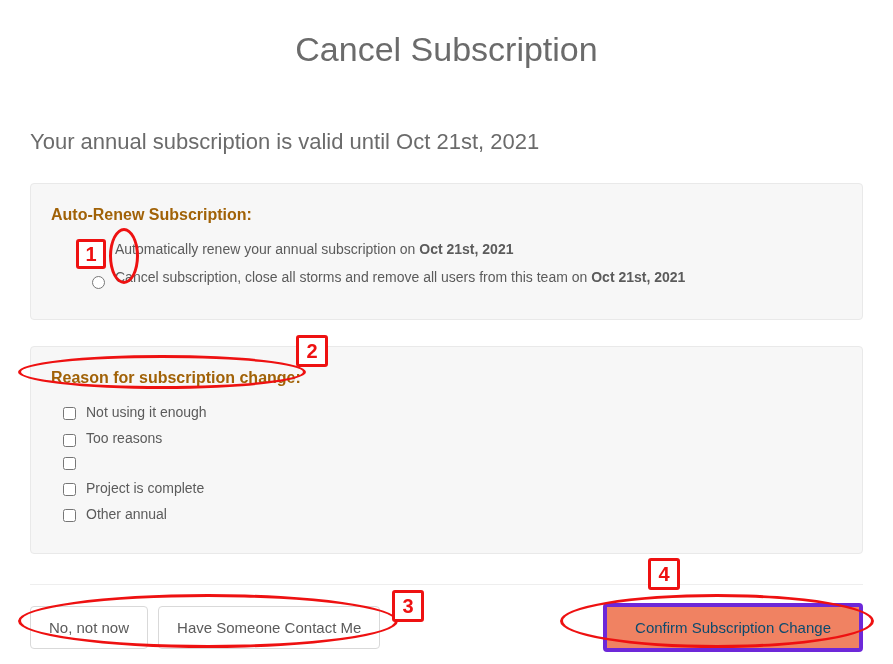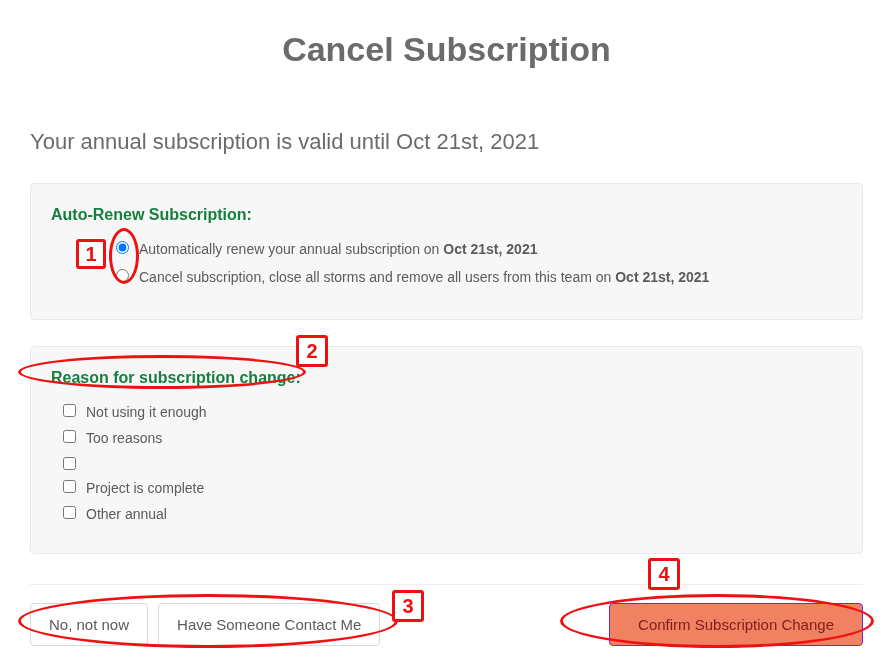--- a/index.html
+++ b/index.html
@@ -10,49 +10,49 @@
     background: #fff;
     color: #5b5b5b;
     width: 893px;
   }
   .page {
     padding: 20px 30px 30px 30px;
   }
   .page-title {
     text-align: center;
     font-size: 34px;
-    font-weight: 700;
+    font-weight: 400;
     color: #6b6b6b;
     margin: 10px 0 60px 0;
   }
   .subhead {
     font-size: 22px;
     font-weight: 400;
     color: #6b6b6b;
     margin-bottom: 28px;
   }
   .panel {
     background: #f7f7f7;
     border: 1px solid #e9e9e9;
     border-radius: 4px;
     padding: 22px 20px 24px 20px;
     margin-bottom: 26px;
   }
   .panel-title {
     font-size: 16px;
     font-weight: 700;
-    color: #15803d;
+    color: #a16207;
     margin-bottom: 14px;
   }
   .radio-row, .check-row {
     display: flex;
-    align-items: flex-start;
+    align-items: flex-end;
     font-size: 14px;
     color: #5b5b5b;
-    margin: 6px 0 6px 60px;
+    margin: 6px 0 6px 36px;
     line-height: 1.6;
   }
   .check-row { margin-left: 8px; margin-top:4px; margin-bottom:4px;}
   .radio-row input, .check-row input { margin-right: 10px; }
   .radio-row b { font-weight: 700; color:#5b5b5b;}
   hr.divider {
     border: none;
     border-top: 1px solid #eee;
     margin: 30px 0 18px 0;
   }
@@ -69,22 +69,22 @@
     font-size: 15px;
     cursor: pointer;
   }
   .btn-secondary {
     background: #fff;
     border: 1px solid #d9d9d9;
     color: #5b5b5b;
   }
   .btn-primary {
     background: #f08262;
-    border: 1px solid #6d28d9;
-    color: #7f1d1d;
+    border: 4px solid #6d28d9;
+    color: #0c4a6e;
     padding: 12px 28px;
   }
 
   
   .annot {
     position: absolute;
     border: 3px solid #e11;
     pointer-events: none;
   }
   .annot.box { border-radius: 3px; }

